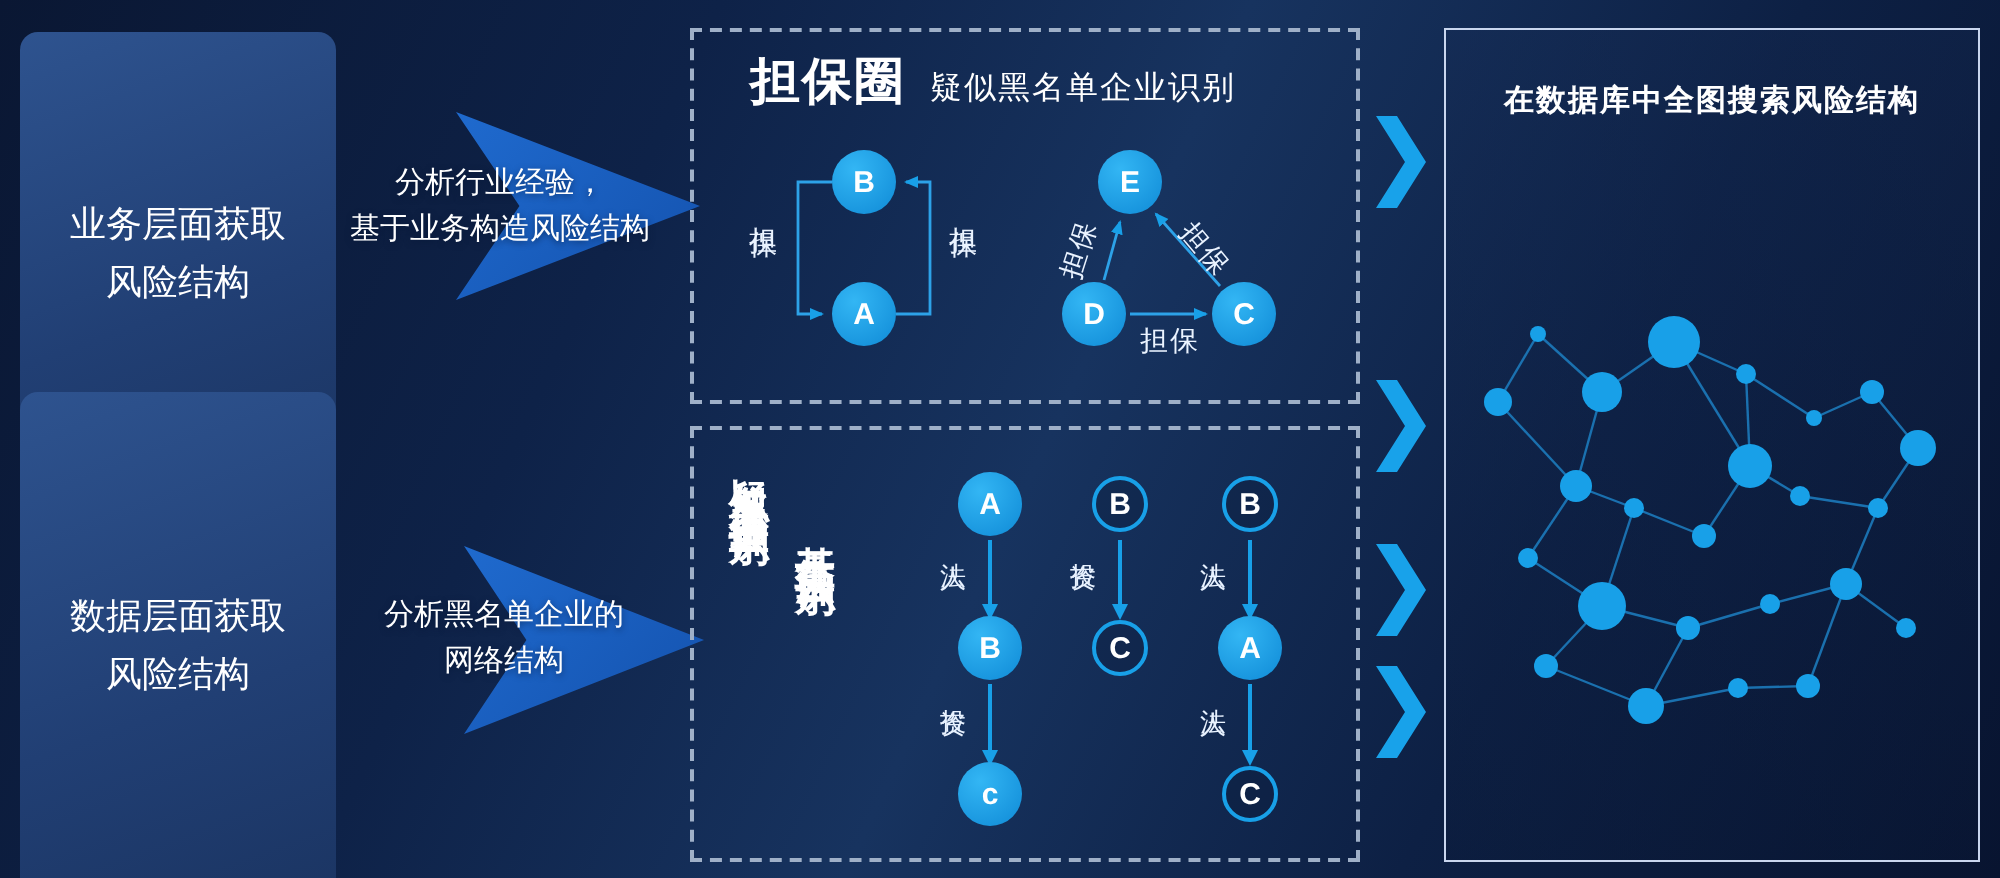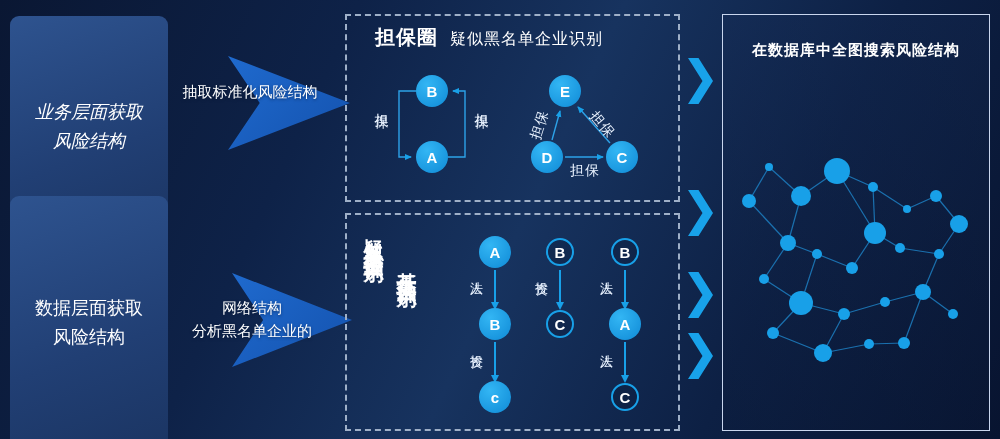--- a/index.html
+++ b/index.html
@@ -20,21 +20,21 @@
     position:absolute; background:linear-gradient(135deg,#1f6ace,#1452ae);
     clip-path:polygon(0% 0%,100% 50%,0% 100%,26% 50%);
   }
   .arrow-label {
     position:absolute; color:#fff; font-size:15px; line-height:1.55; text-align:center; z-index:3;
     text-shadow:0 1px 3px rgba(0,20,50,.6);
   }
   
   .dashed-box { position:absolute; border:2px dashed #9fb0c8; }
   .gbox-title-row { position:absolute; left:28px; top:8px; display:flex; align-items:baseline; gap:12px; z-index:2; }
-  .gbox-title { font-size:20px; font-weight:bold; color:#fff; letter-spacing:1px; }
+  .gbox-title { font-size:25px; font-weight:bold; color:#fff; letter-spacing:1px; }
   .gbox-subtitle { font-size:16px; color:#fff; letter-spacing:1px; }
   .diagram-svg { position:absolute; left:0; top:0; }
   .gnode {
     position:absolute; width:32px; height:32px; border-radius:50%;
     background:radial-gradient(circle at 35% 30%,#33b6f4,#0f8ad6);
     color:#fff; font-weight:bold; font-size:15px;
     display:flex; align-items:center; justify-content:center; z-index:2;
   }
   .gnode.outline {
     width:28px; height:28px; border:2px solid #18a0e8;
@@ -62,37 +62,38 @@
     border:1px solid #c9d6ee; background:linear-gradient(180deg,rgba(22,44,86,.30),rgba(10,25,55,.30));
   }
   .db-title { margin-top:26px; text-align:center; color:#fff; font-size:15px; font-weight:600; letter-spacing:1px; }
   .net-svg { position:absolute; left:0; top:70px; }
 </style>
 </head>
 <body>
 
 <div class="canvas">
 
-  <div class="side-panel" style="top:16px;height:222px;font-style:italic;">
+  <div class="side-panel" style="top:16px;height:222px;">
     <div>业务层面获取</div>
     <div>风险结构</div>
   </div>
   <div class="side-panel" style="top:196px;height:253px;">
     <div>数据层面获取</div>
     <div>风险结构</div>
   </div>
 
   <div class="block-arrow" style="left:228px;top:56px;width:122px;height:94px;"></div>
   <div class="arrow-label" style="left:164px;top:80px;width:172px;">
-    <div>抽取标准化风险结构</div>
+    <div>分析行业经验，</div>
+    <div>基于业务构造风险结构</div>
   </div>
   <div class="block-arrow" style="left:232px;top:273px;width:120px;height:94px;"></div>
   <div class="arrow-label" style="left:170px;top:296px;width:164px;">
+    <div>分析黑名单企业的</div>
     <div>网络结构</div>
-    <div>分析黑名单企业的</div>
   </div>
 
   <div class="dashed-box" style="left:345px;top:14px;width:335px;height:188px;">
     <div class="gbox-title-row">
       <span class="gbox-title">担保圈</span>
       <span class="gbox-subtitle">疑似黑名单企业识别</span>
     </div>
     <svg class="diagram-svg" width="335" height="188">
       <defs>
         <marker id="arw" markerWidth="9" markerHeight="8" refX="6" refY="3" orient="auto" markerUnits="userSpaceOnUse">

